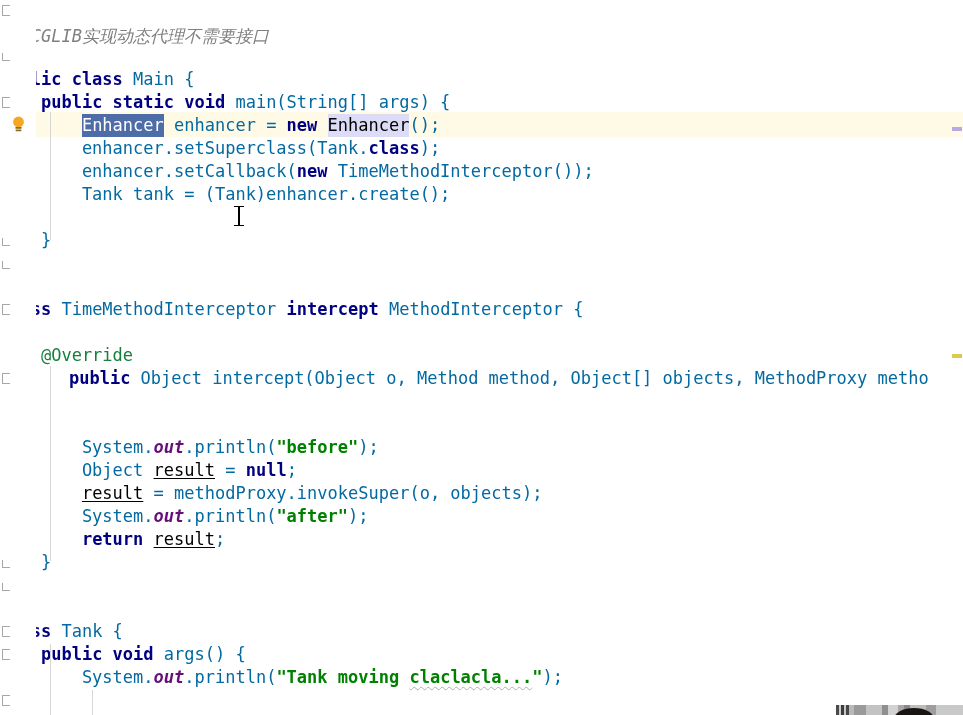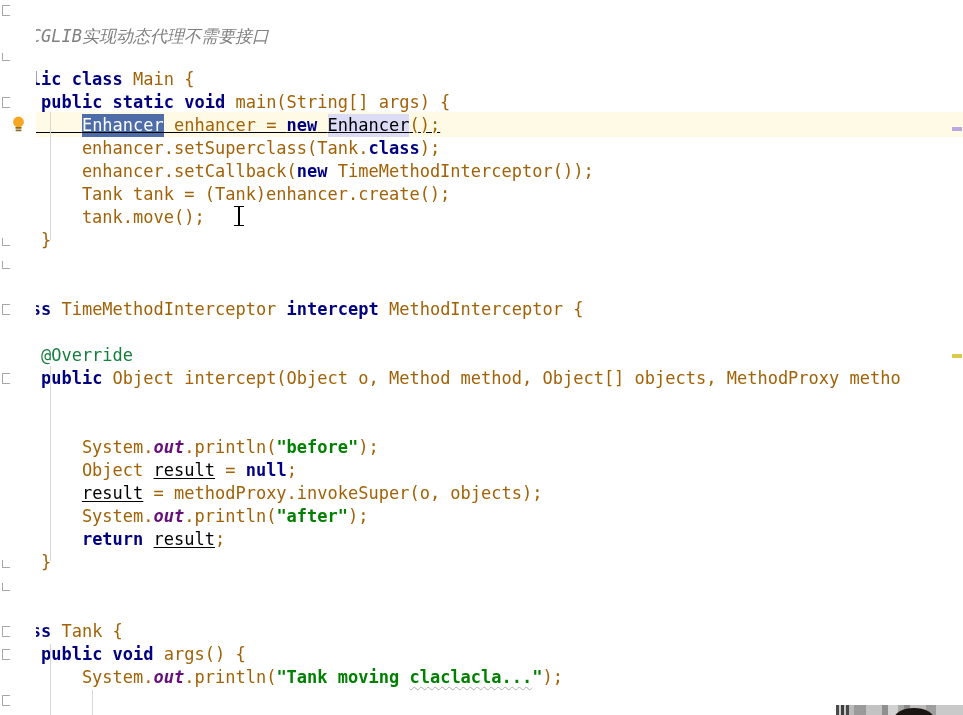--- a/index.html
+++ b/index.html
@@ -107,21 +107,21 @@
     color: #000000;
     z-index: 5;
   }
 
   
   .kw      { color: #000080; font-weight: bold; }
   .cmt     { color: #808080; font-style: italic; }
   .str     { color: #008000; font-weight: bold; }
   .ann     { color: #15803d; }
   .field   { color: #660e7a; font-weight: bold; font-style: italic; }
-  .plain   { color: #a16207; }
+  .plain   { color: #0369a1; }
   .localv  { color: #000000; text-decoration: underline; text-underline-offset: 2px; }
 
   .sel-strong {
     background: #4e6ca8;
     color: #ffffff;
     padding: 1px 0 2px 0;
   }
   .sel-soft {
     background: #dcdcf7;
     color: #000000;
@@ -250,30 +250,29 @@
       <rect x="4.6" y="13.6" width="5.8" height="1.7" rx="0.6" fill="#8a6d1e"></rect>
     </svg>
   </div>
 
   <div id="code-surface">
       <div class="code-line" style="top: 2px;"><span class="cmt">/**</span></div>
       <div class="code-line" style="top: 25px;"><span class="cmt"> * CGLIB实现动态代理不需要接口</span></div>
       <div class="code-line" style="top: 48px;"><span class="cmt"> */</span></div>
       <div class="code-line" style="top: 68px;"><span class="kw">public class</span><span class="plain"> Main {</span></div>
       <div class="code-line" style="top: 91px;"><span class="plain">    </span><span class="kw">public static void</span><span class="plain"> main(String[] args) {</span></div>
-      <div class="code-line" style="top: 114px; text-decoration: underline;"><span class="plain">        </span><span class="sel-strong">Enhancer</span><span class="plain"> enhancer = </span><span class="kw">new</span><span class="plain"> </span><span class="sel-soft">Enhancer</span><span class="plain">();</span></div>
+      <div class="code-line" style="top: 114px;"><span class="plain">        </span><span class="sel-strong">Enhancer</span><span class="plain"> enhancer = </span><span class="kw">new</span><span class="plain"> </span><span class="sel-soft">Enhancer</span><span class="plain">();</span></div>
       <div class="code-line" style="top: 137px;"><span class="plain">        enhancer.setSuperclass(Tank.</span><span class="kw">class</span><span class="plain">);</span></div>
       <div class="code-line" style="top: 160px;"><span class="plain">        enhancer.setCallback(</span><span class="kw">new</span><span class="plain"> TimeMethodInterceptor());</span></div>
       <div class="code-line" style="top: 183px;"><span class="plain">        Tank tank = (Tank)enhancer.create();</span></div>
-      <div class="code-line" style="top: 206px;"><span class="plain">        tank.move();</span></div>
       <div class="code-line" style="top: 229px;"><span class="plain">    }</span></div>
       <div class="code-line" style="top: 252px;"><span class="plain">}</span></div>
       <div class="code-line" style="top: 298px;"><span class="kw">class</span><span class="plain"> TimeMethodInterceptor </span><span class="kw">intercept</span><span class="plain"> MethodInterceptor {</span></div>
       <div class="code-line" style="top: 344px;"><span class="ann">    @Override</span></div>
-      <div class="code-line" style="top: 367px;"><span class="plain">    </span><span class="kw">public</span><span class="plain"> Object intercept(Object o, Method method, Object[] objects, MethodProxy metho</span></div>
+      <div class="code-line" style="top: 367px; padding-left: 28px;"><span class="plain">    </span><span class="kw">public</span><span class="plain"> Object intercept(Object o, Method method, Object[] objects, MethodProxy metho</span></div>
       <div class="code-line" style="top: 436px;"><span class="plain">        System.</span><span class="field">out</span><span class="plain">.println(</span><span class="str">"before"</span><span class="plain">);</span></div>
       <div class="code-line" style="top: 459px;"><span class="plain">        Object </span><span class="localv">result</span><span class="plain"> = </span><span class="kw">null</span><span class="plain">;</span></div>
       <div class="code-line" style="top: 482px; text-align: right;"><span class="plain">        </span><span class="localv">result</span><span class="plain"> = methodProxy.invokeSuper(o, objects);</span></div>
       <div class="code-line" style="top: 505px;"><span class="plain">        System.</span><span class="field">out</span><span class="plain">.println(</span><span class="str">"after"</span><span class="plain">);</span></div>
       <div class="code-line" style="top: 528px;"><span class="plain">        </span><span class="kw">return</span><span class="plain"> </span><span class="localv">result</span><span class="plain">;</span></div>
       <div class="code-line" style="top: 551px;"><span class="plain">    }</span></div>
       <div class="code-line" style="top: 574px;"><span class="plain">}</span></div>
       <div class="code-line" style="top: 620px;"><span class="kw">class</span><span class="plain"> Tank {</span></div>
       <div class="code-line" style="top: 643px;"><span class="plain">    </span><span class="kw">public void</span><span class="plain"> args() {</span></div>
       <div class="code-line" style="top: 666px;"><span class="plain">        System.</span><span class="field">out</span><span class="plain">.println(</span><span class="str">"Tank moving </span><span class="str squiggle">claclacla...</span><span class="str">"</span><span class="plain">);</span></div>

